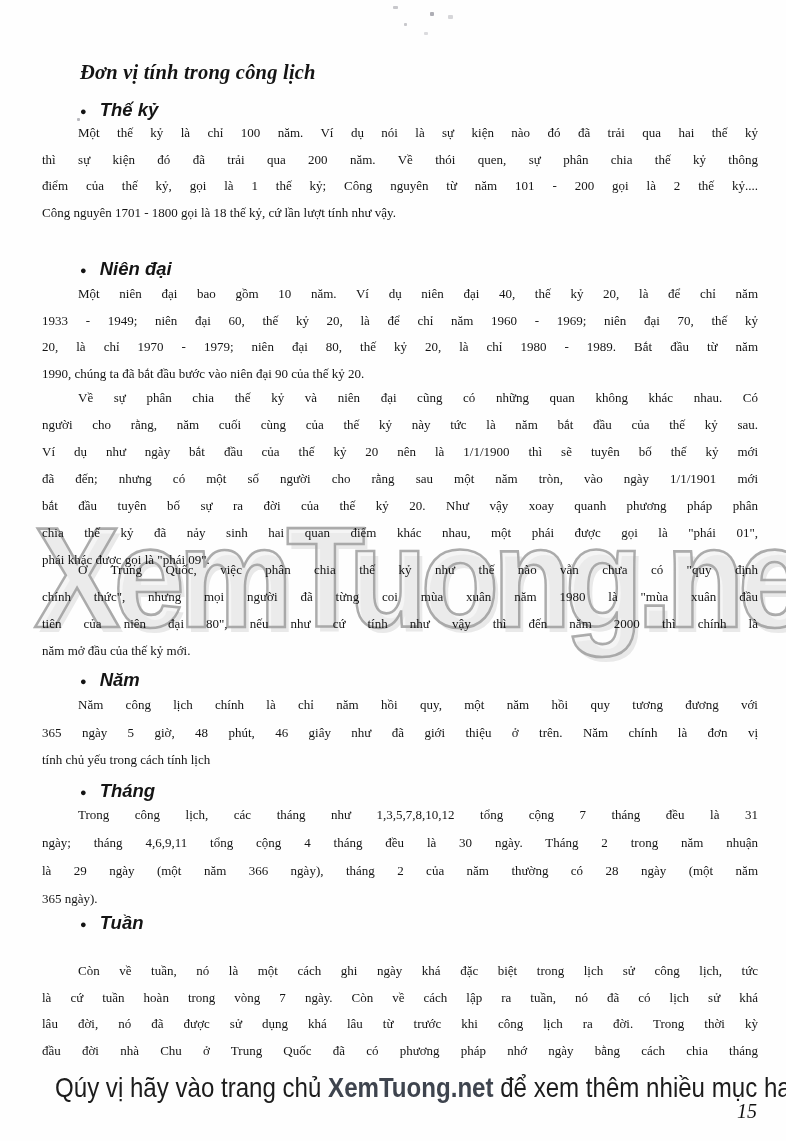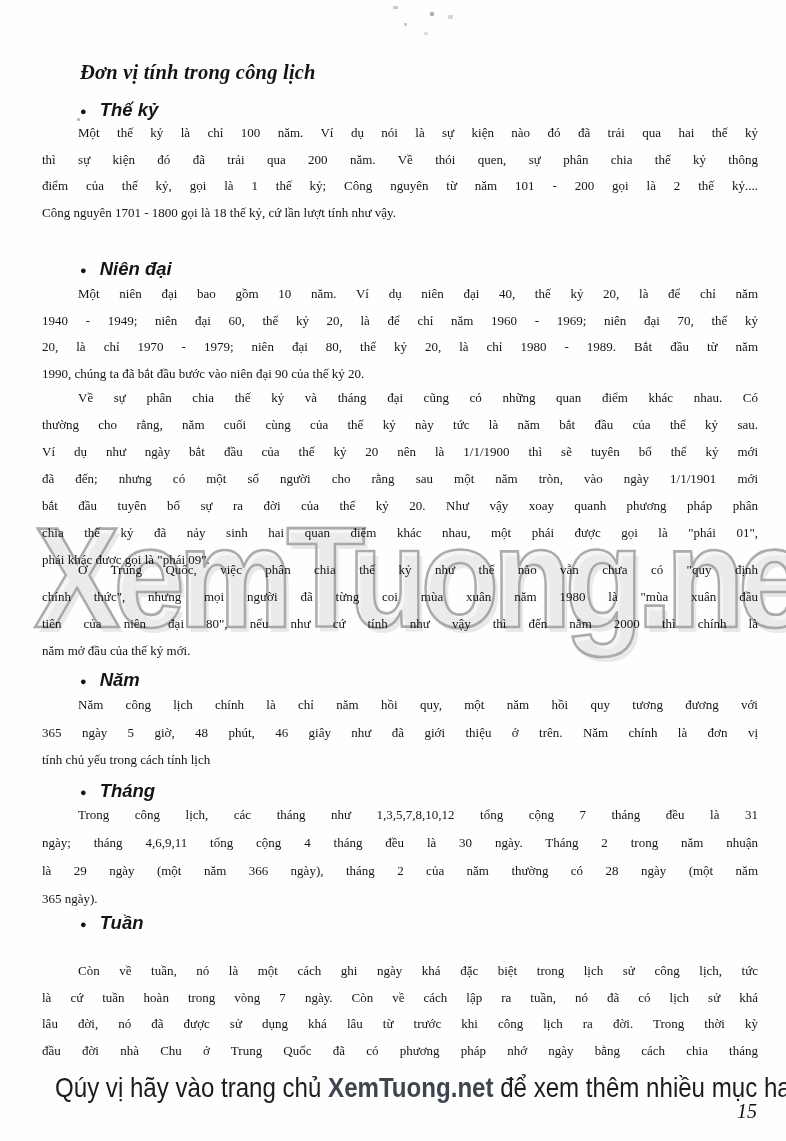--- a/index.html
+++ b/index.html
@@ -140,27 +140,27 @@
       <div class="block bullet b1"><span class="dot" style="font-size: 11px;">●</span><span>Thế kỷ</span></div>
       <div class="block para b2">
         <div class="pline first">Một thế kỷ là chỉ 100 năm. Ví dụ nói là sự kiện nào đó đã trải qua hai thế kỷ</div>
         <div class="pline">thì sự kiện đó đã trải qua 200 năm. Về thói quen, sự phân chia thế kỷ thông</div>
         <div class="pline">điểm của thế kỷ, gọi là 1 thế kỷ; Công nguyên từ năm 101 - 200 gọi là 2 thế kỷ....</div>
         <div class="pline last">Công nguyên 1701 - 1800 gọi là 18 thế kỷ, cứ lần lượt tính như vậy.</div>
       </div>
       <div class="block bullet b3"><span class="dot" style="font-size: 11px;">●</span><span>Niên đại</span></div>
       <div class="block para b4">
         <div class="pline first">Một niên đại bao gồm 10 năm. Ví dụ niên đại 40, thế kỷ 20, là để chỉ năm</div>
-        <div class="pline">1940 - 1949; niên đại 60, thế kỷ 20, là để chỉ năm 1960 - 1969; niên đại 70, thế kỷ</div>
+        <div class="pline">1933 - 1949; niên đại 60, thế kỷ 20, là để chỉ năm 1960 - 1969; niên đại 70, thế kỷ</div>
         <div class="pline">20, là chỉ 1970 - 1979; niên đại 80, thế kỷ 20, là chỉ 1980 - 1989. Bắt đầu từ năm</div>
         <div class="pline last">1990, chúng ta đã bắt đầu bước vào niên đại 90 của thế kỷ 20.</div>
       </div>
       <div class="block para b5">
-        <div class="pline first">Về sự phân chia thế kỷ và tháng đại cũng có những quan điểm khác nhau. Có</div>
-        <div class="pline">thường cho rằng, năm cuối cùng của thế kỷ này tức là năm bắt đầu của thế kỷ sau.</div>
+        <div class="pline first">Về sự phân chia thế kỷ và niên đại cũng có những quan không khác nhau. Có</div>
+        <div class="pline">người cho rằng, năm cuối cùng của thế kỷ này tức là năm bắt đầu của thế kỷ sau.</div>
         <div class="pline">Ví dụ như ngày bắt đầu của thế kỷ 20 nên là 1/1/1900 thì sẽ tuyên bố thế kỷ mới</div>
         <div class="pline">đã đến; nhưng có một số người cho rằng sau một năm tròn, vào ngày 1/1/1901 mới</div>
         <div class="pline">bắt đầu tuyên bố sự ra đời của thế kỷ 20. Như vậy xoay quanh phương pháp phân</div>
         <div class="pline">chia thế kỷ đã nảy sinh hai quan điểm khác nhau, một phái được gọi là "phái 01",</div>
         <div class="pline last">phái khác được gọi là "phái 09".</div>
       </div>
       <div class="block para b6">
         <div class="pline first">Ở Trung Quốc, việc phân chia thế kỷ như thế nào vẫn chưa có "quy định</div>
         <div class="pline">chính thức", nhưng mọi người đã từng coi mùa xuân năm 1980 là "mùa xuân đầu</div>
         <div class="pline">tiên của niên đại 80", nếu như cứ tính như vậy thì đến năm 2000 thì chính là</div>

